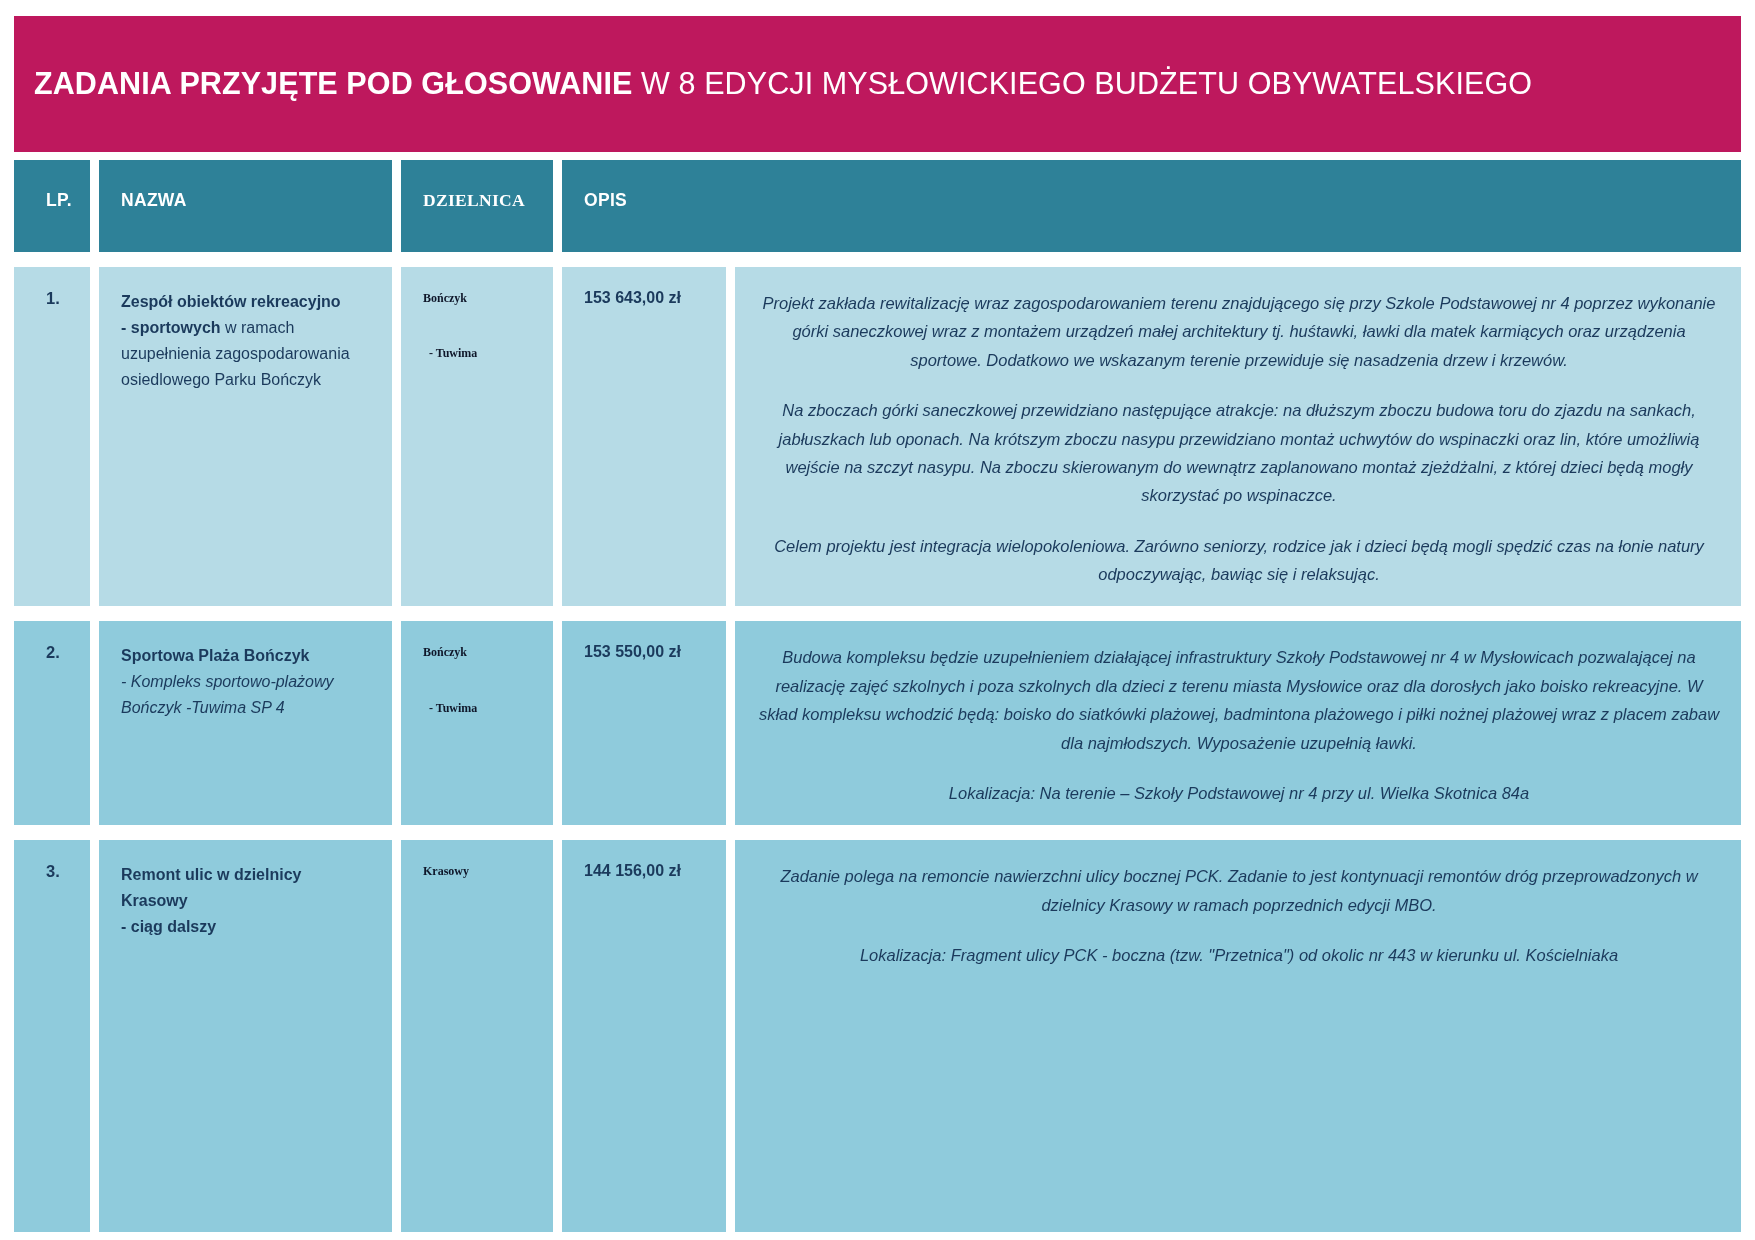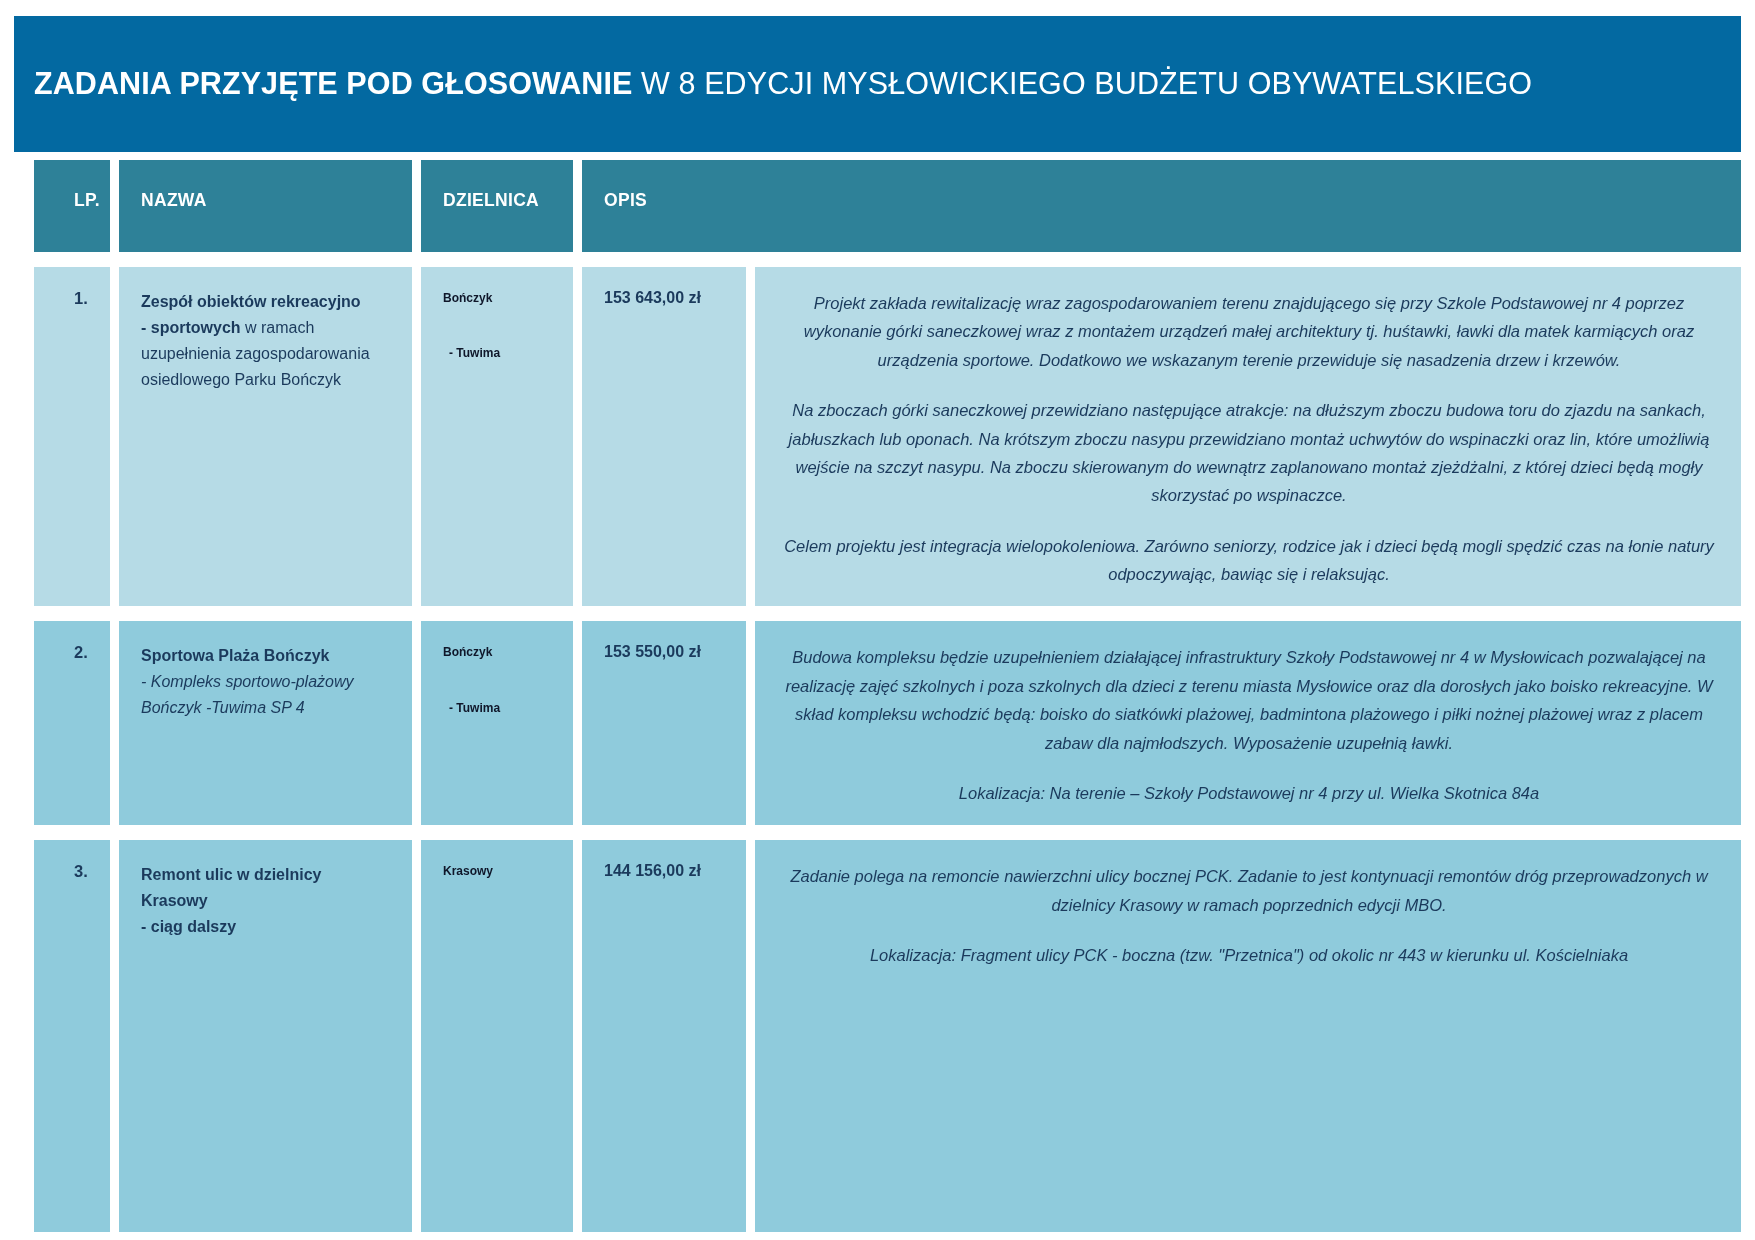--- a/index.html
+++ b/index.html
@@ -19,21 +19,21 @@
     overflow: hidden;
   }
 
   
   .title-banner {
     position: absolute;
     left: 14px;
     top: 16px;
     width: 1727px;
     height: 136px;
-    background: #0369a1;
+    background: #be185d;
     display: flex;
     align-items: center;
     padding: 0 20px;
   }
   .title-text {
     color: #ffffff;
     font-size: 30.5px;
     letter-spacing: 0.1px;
     white-space: nowrap;
     line-height: 1.1;
@@ -53,23 +53,23 @@
     display: flex;
     align-items: stretch;
     gap: 9px;
   }
 
   .cell {
     padding: 22px 20px 18px 22px;
   }
 
   
-  .c-lp    { width: 76px;  flex: 0 0 76px;  padding-left: 40px; padding-right: 6px; margin-left: 20px; }
+  .c-lp    { width: 76px;  flex: 0 0 76px;  padding-left: 32px; padding-right: 6px; }
   .c-name  { width: 293px; flex: 0 0 293px; }
-  .c-dist  { width: 152px; flex: 0 0 152px; }
+  .c-dist  { width: 152px; flex: 0 0 152px; font-family: Liberation Serif, serif; }
   .c-val   { width: 164px; flex: 0 0 164px; }
   .c-desc  { flex: 1 1 auto; }
 
   
   .row-head .cell {
     background: #2e8198;
     height: 92px;
     padding-top: 30px;
   }
   .head-label {

